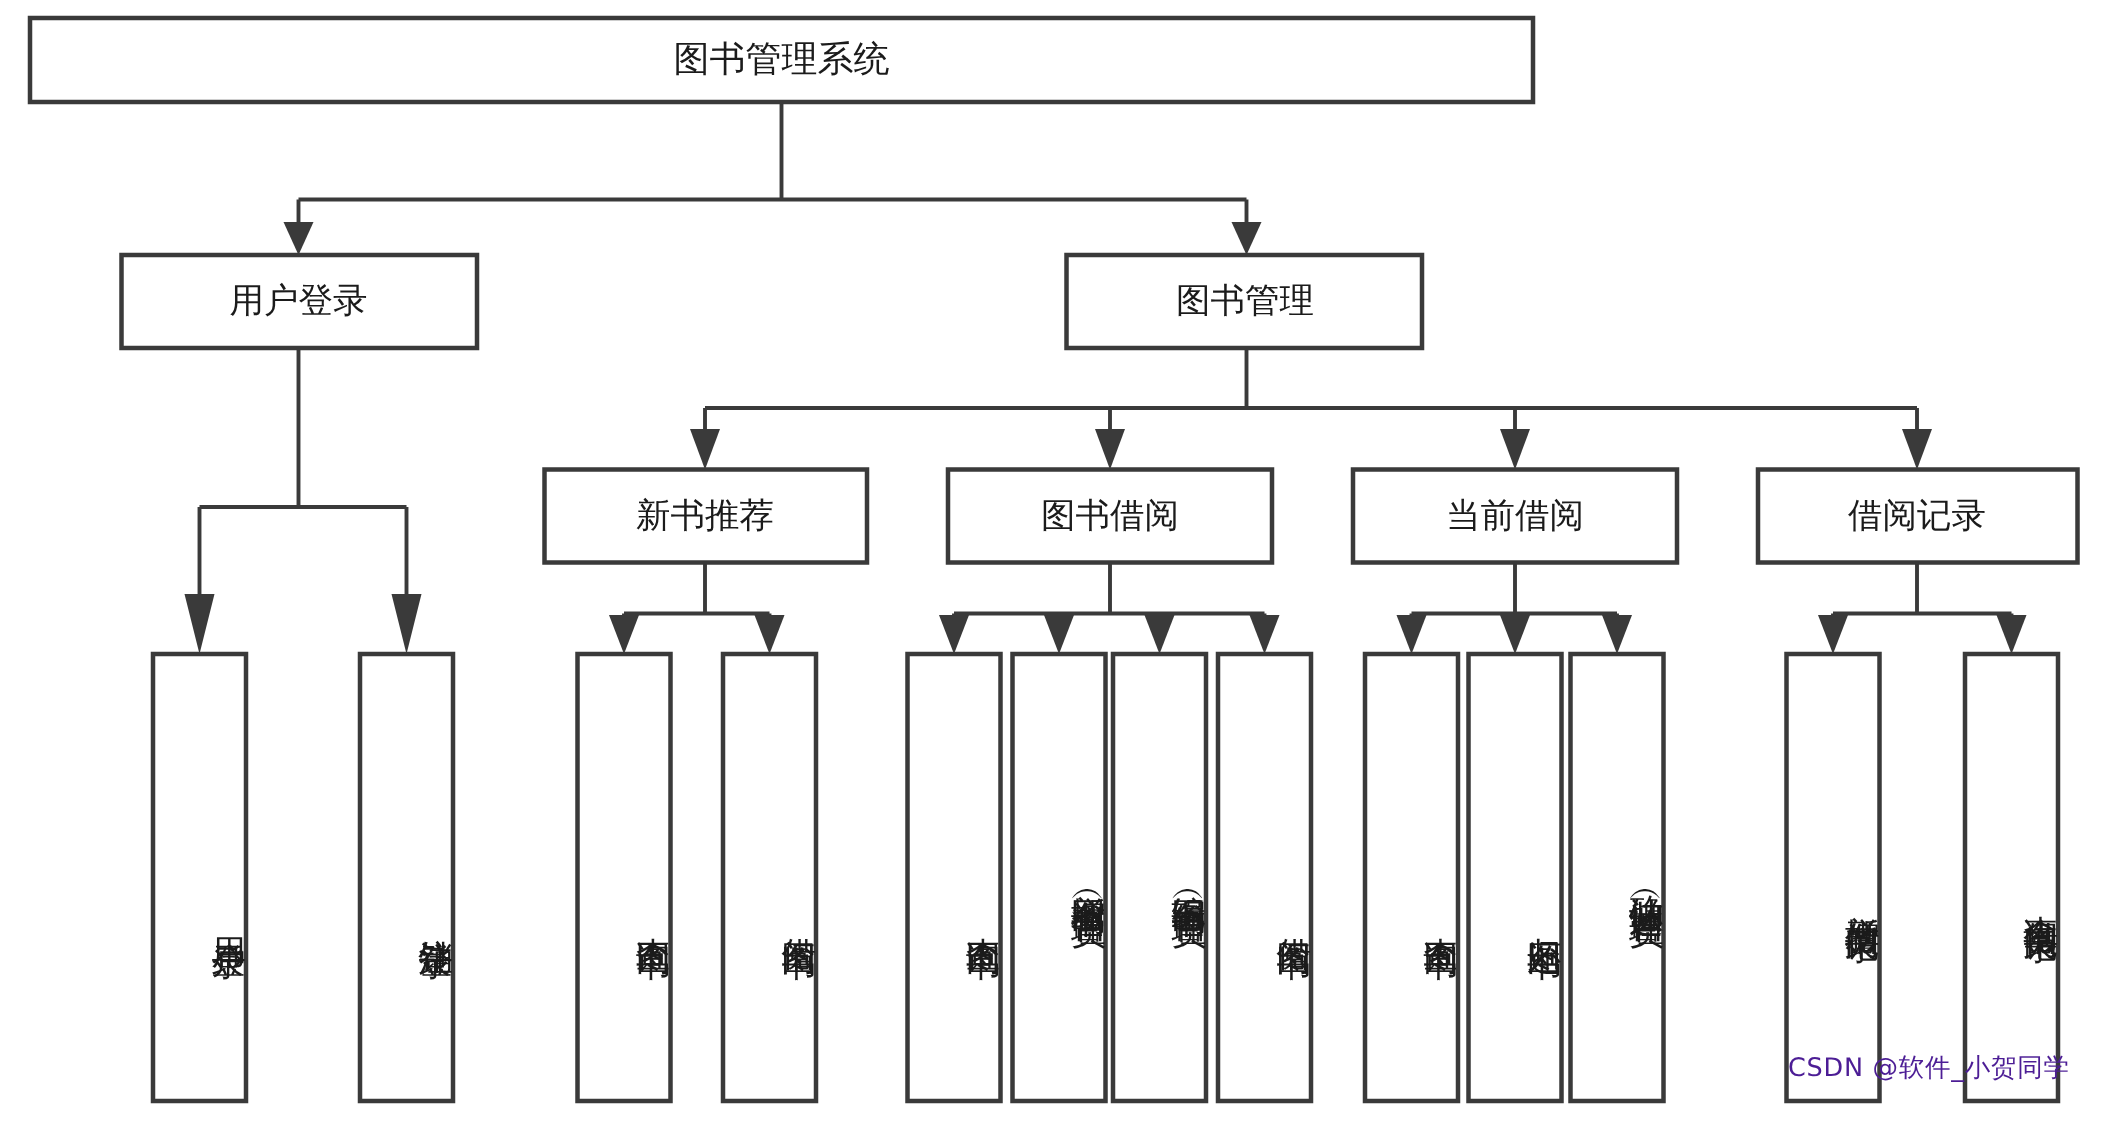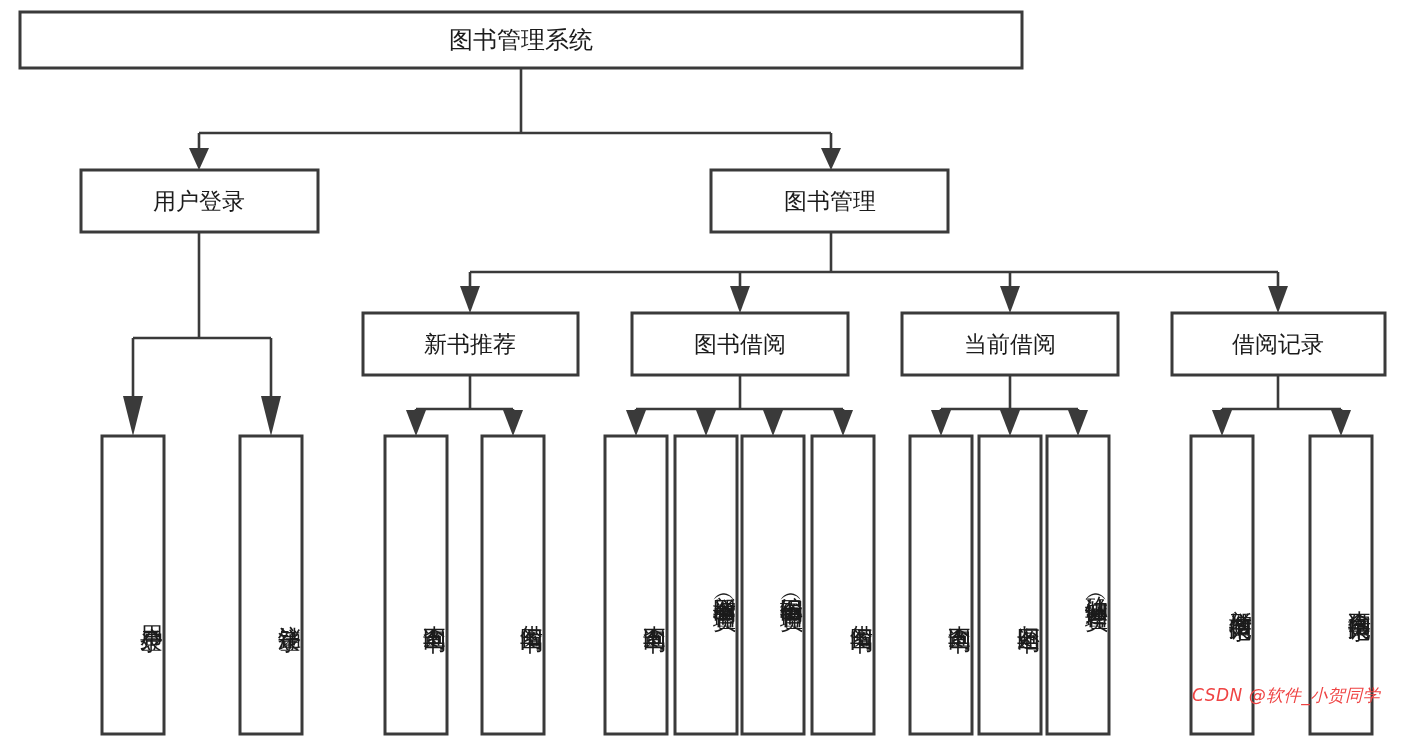--- a/index.html
+++ b/index.html
@@ -70,27 +70,26 @@
     color: #1b1b1b;
     display: flex;
     align-items: flex-start;
     justify-content: center;
     white-space: nowrap;
     pointer-events: none;
   }
   .watermark {
     position: absolute;
     left: 1192px;
-    top: 684px;
+    top: 700px;
     font-family: "DejaVu Sans", "Liberation Sans", sans-serif;
     font-size: 17px;
-    color: #ef4444;
+    color: #4c1d95;
     letter-spacing: 0.5px;
     white-space: nowrap;
-    font-style: italic;
   }
 </style>
 </head>
 <body>
 
 <div id="diagram-root">
 
   <svg id="tree-svg" viewBox="0 0 1405 747" xmlns="http://www.w3.org/2000/svg">
 
     <g>

